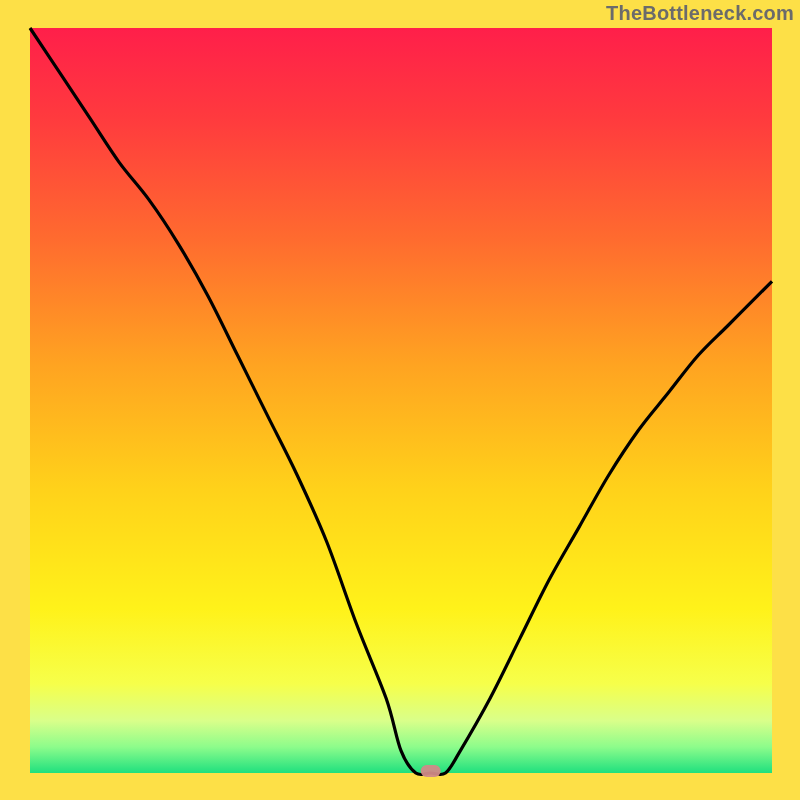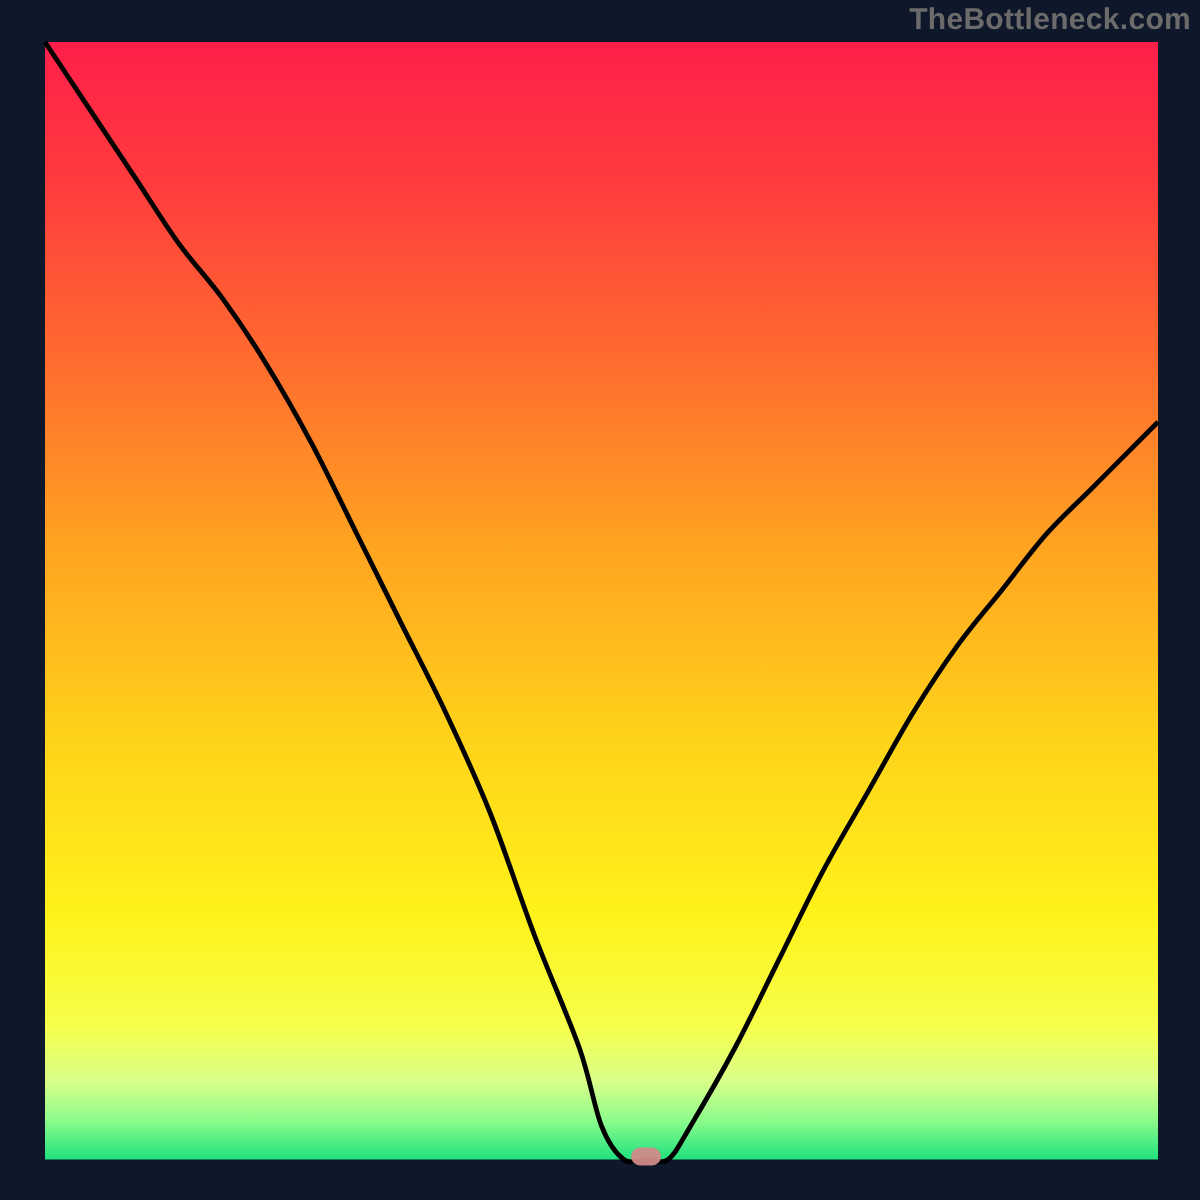--- a/index.html
+++ b/index.html
@@ -7,21 +7,21 @@
     padding: 0;
     width: 800px;
     height: 800px;
     background: #000;
     overflow: hidden;
   }
   .stage {
     position: relative;
     width: 800px;
     height: 800px;
-    background: #0f172a;
+    background: #fde047;
   }
   .watermark {
     position: absolute;
     top: 2px;
     right: 6px;
     font-family: Arial, Helvetica, sans-serif;
     font-size: 20px;
     font-weight: 600;
     color: #6b6b6b;
     letter-spacing: 0.2px;

